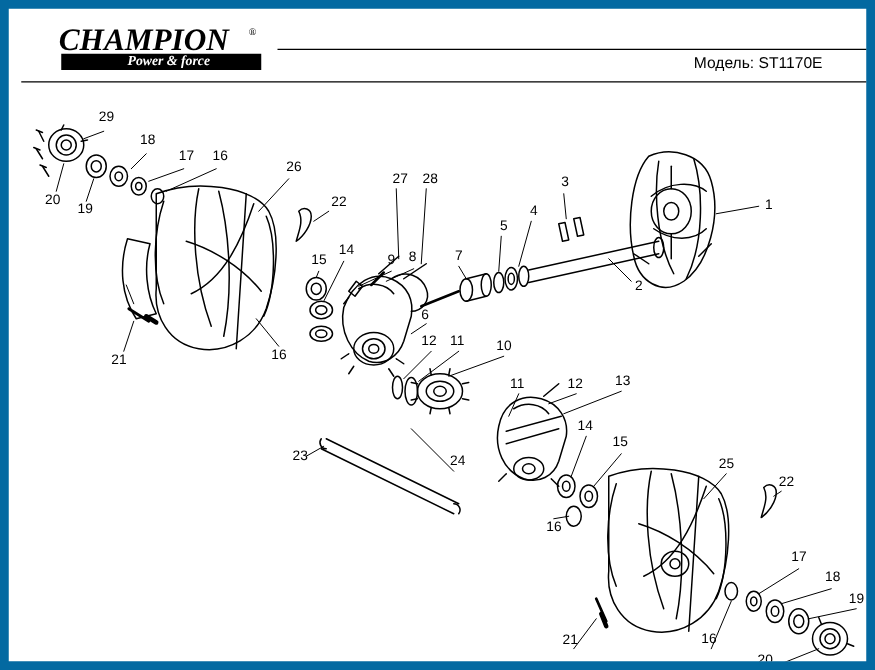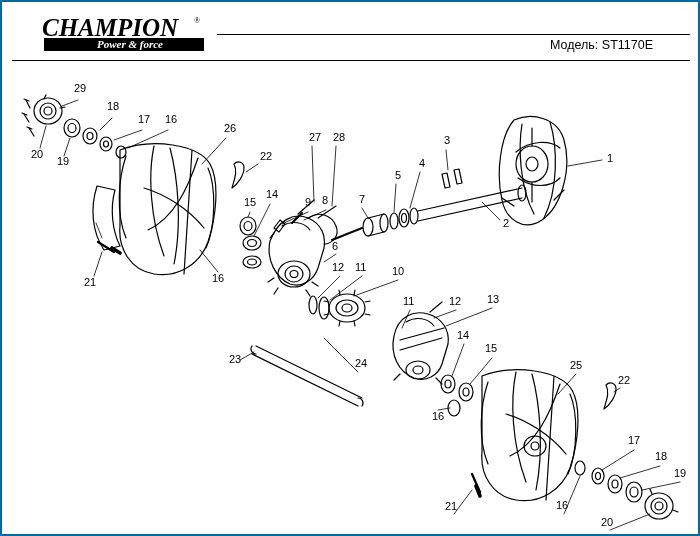--- a/index.html
+++ b/index.html
@@ -8,21 +8,21 @@
     background: #ffffff;
   }
   body {
     font-family: "Liberation Sans", sans-serif;
   }
   #page {
     position: relative;
     width: 700px;
     height: 536px;
     background: #ffffff;
-    border: 2px solid #0369a1;
+    border: 7px solid #0369a1;
     box-sizing: border-box;
     overflow: hidden;
   }
   
   #header {
     position: absolute;
     left: 0; top: 0;
     width: 698px;
     height: 60px;
   }

